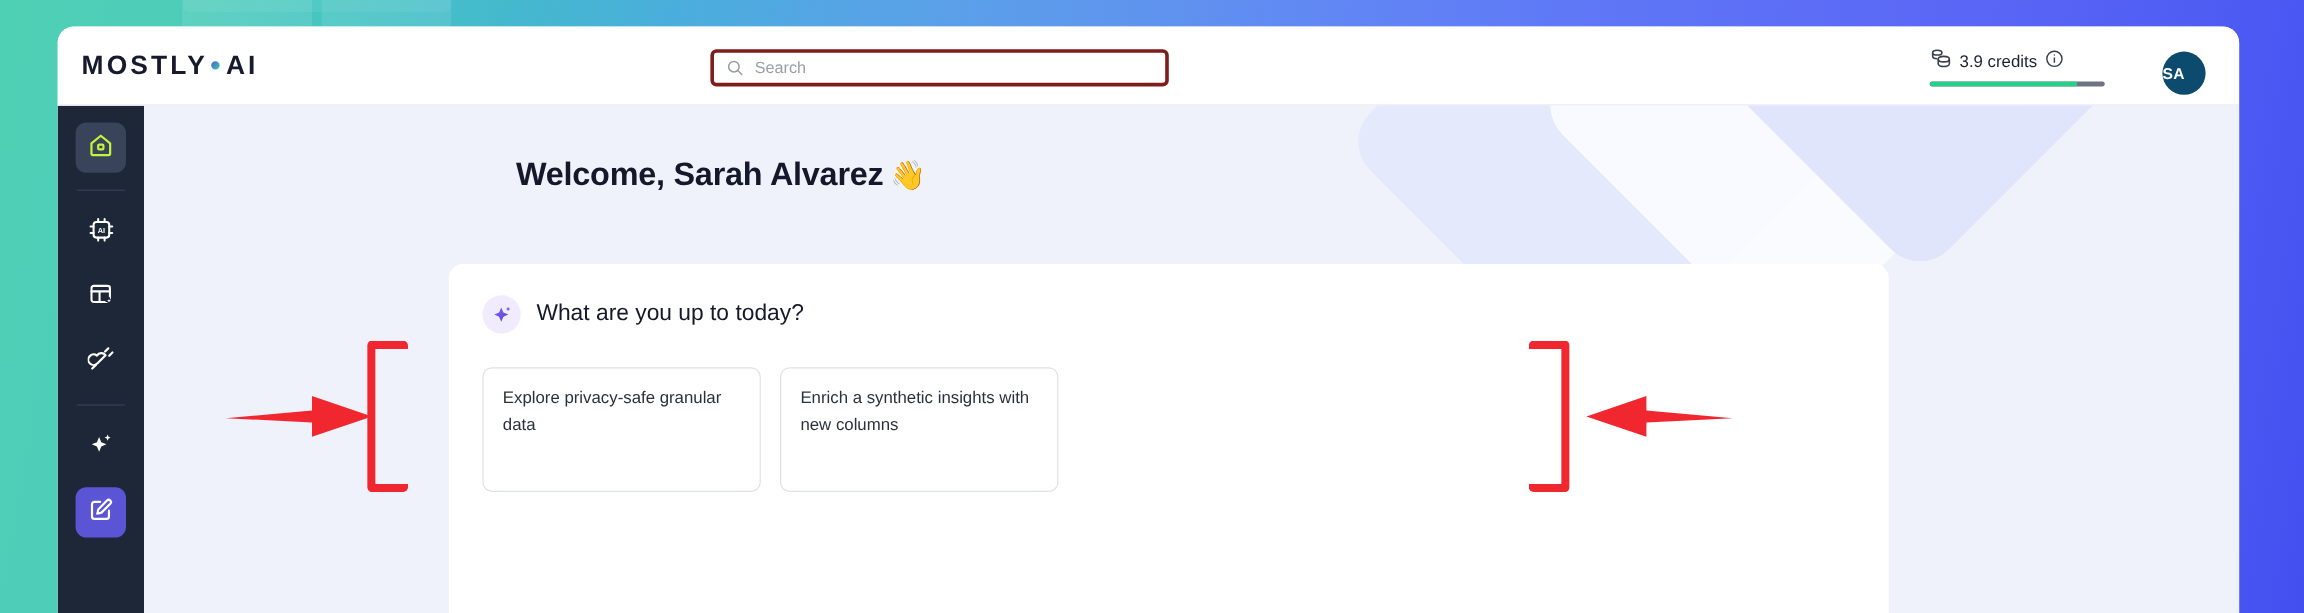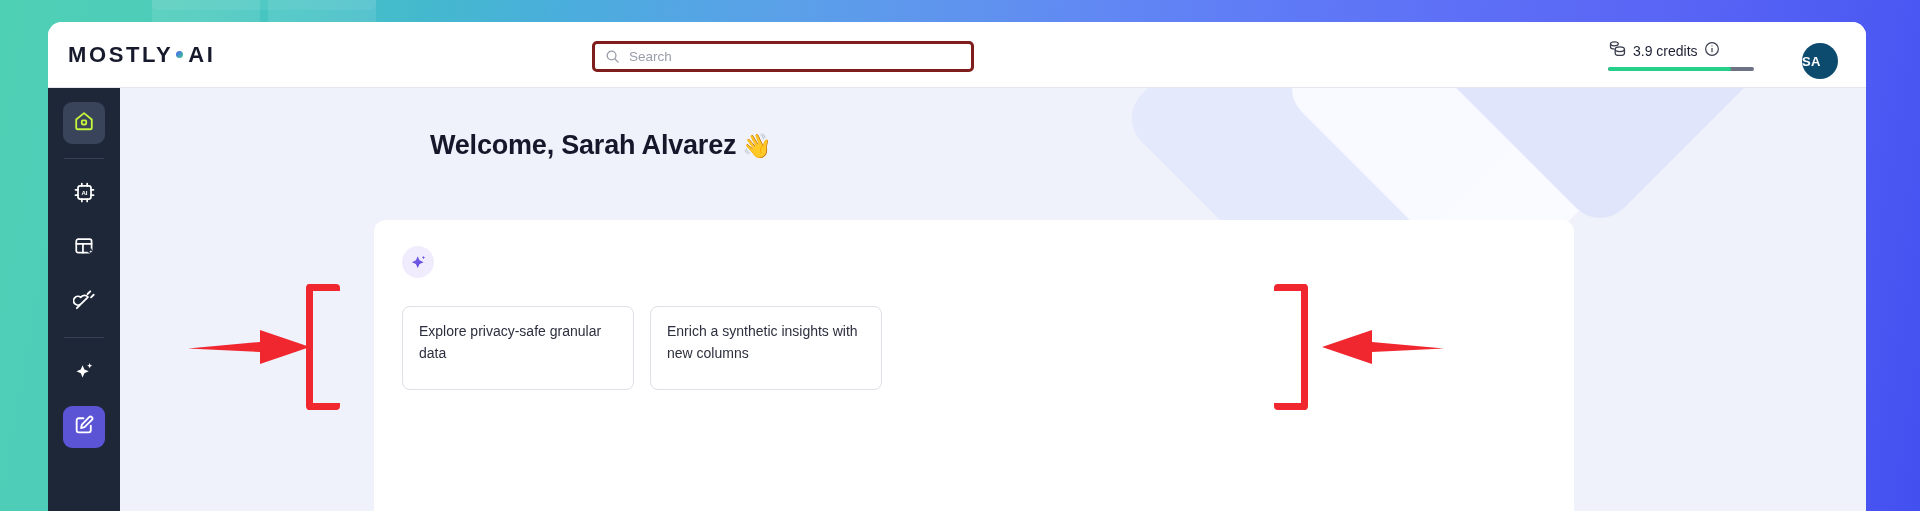--- a/index.html
+++ b/index.html
@@ -254,21 +254,21 @@
     font-weight: 400;
   }
 
   #cards {
     display: flex;
     gap: 16px;
     padding: 28px 0 0 28px;
   }
   .sugg-card {
     width: 232px;
-    height: 84px;
+    height: 104px;
     border: 1px solid #dfe1e8;
     border-radius: 8px;
     padding: 14px 16px;
     font-size: 14px;
     line-height: 1.55;
     color: #2c2f3e;
     background: #fff;
   }
 
   
@@ -431,20 +431,21 @@
                 <defs>
                   <linearGradient id="sg" x1="0" y1="0" x2="1" y2="1">
                     <stop offset="0%" stop-color="#7b6bf0"></stop>
                     <stop offset="100%" stop-color="#5b3fd6"></stop>
                   </linearGradient>
                 </defs>
                 <path d="M11 4.2l2.3 5.1 5.1 2.3-5.1 2.3L11 19l-2.3-5.1L3.6 11.6l5.1-2.3z" fill="url(#sg)"></path>
                 <path d="M18.2 3.4l.7 1.6 1.6.7-1.6.7-.7 1.6-.7-1.6-1.6-.7 1.6-.7z" fill="url(#sg)"></path>
               </svg>
             </span>
+            <span id="panel-title">What are you up to today?</span>
           </div>
 
           <div id="cards">
             <div class="sugg-card">Explore privacy-safe granular data</div>
             <div class="sugg-card">Enrich a synthetic insights with new columns</div>
           </div>
         </div>
 
       </div>
     </div>

